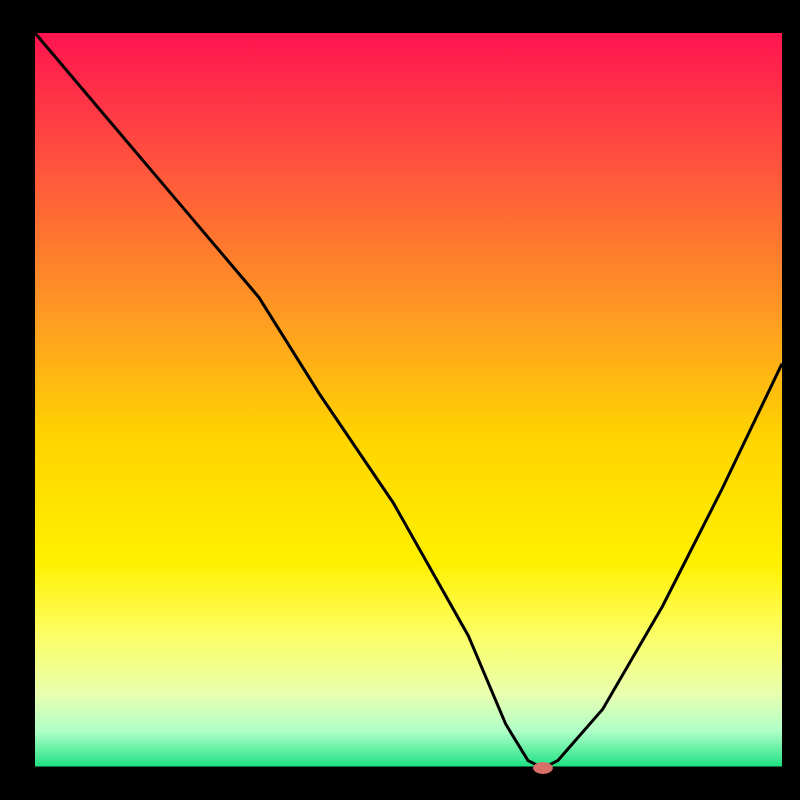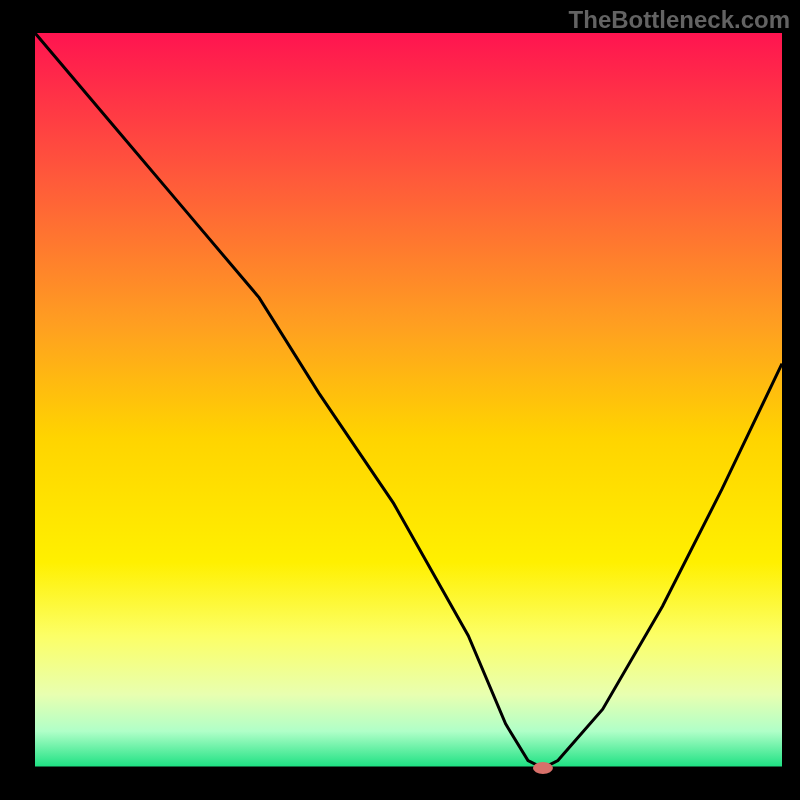--- a/index.html
+++ b/index.html
@@ -29,21 +29,20 @@
     position: absolute;
     top: 0;
     left: 0;
   }
 </style>
 </head>
 <body>
 
 <div class="frame">
 
-  <div class="watermark">TheBottleneck.com</div>
 
   <svg id="chart-svg" width="800" height="800" viewBox="0 0 800 800">
     <defs>
       <linearGradient id="bg-grad" x1="0" y1="0" x2="0" y2="1">
           <stop offset="0%" stop-color="#ff1450"></stop>
           <stop offset="20%" stop-color="#ff5a3a"></stop>
           <stop offset="40%" stop-color="#ffa020"></stop>
           <stop offset="55.00000000000001%" stop-color="#ffd400"></stop>
           <stop offset="72%" stop-color="#fff000"></stop>
           <stop offset="82%" stop-color="#fcff66"></stop>

